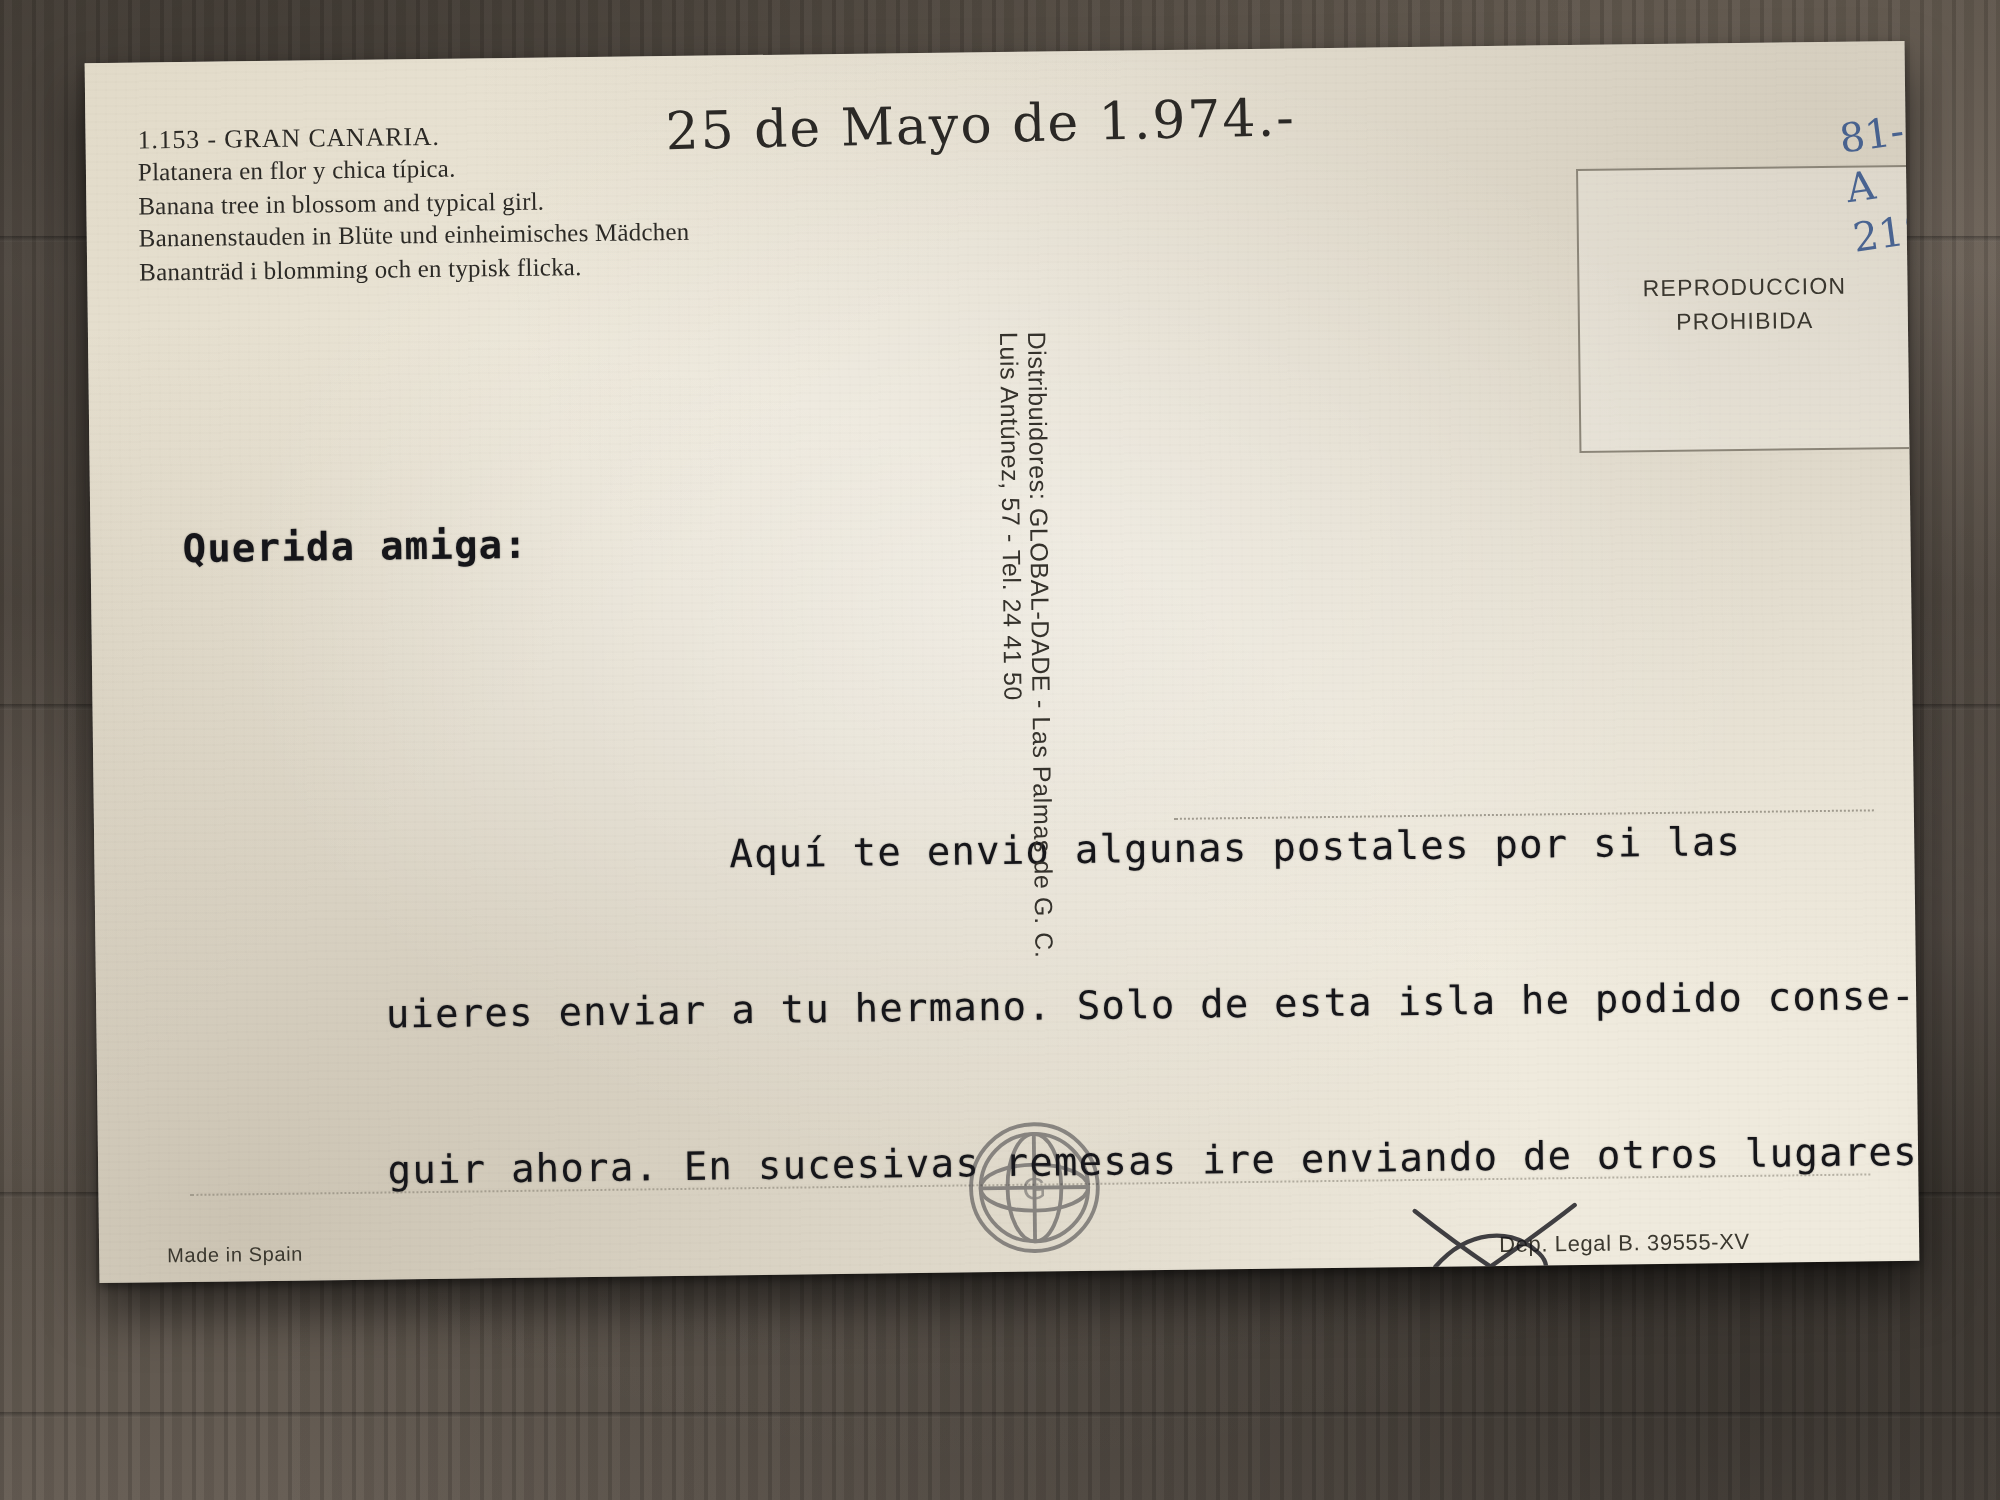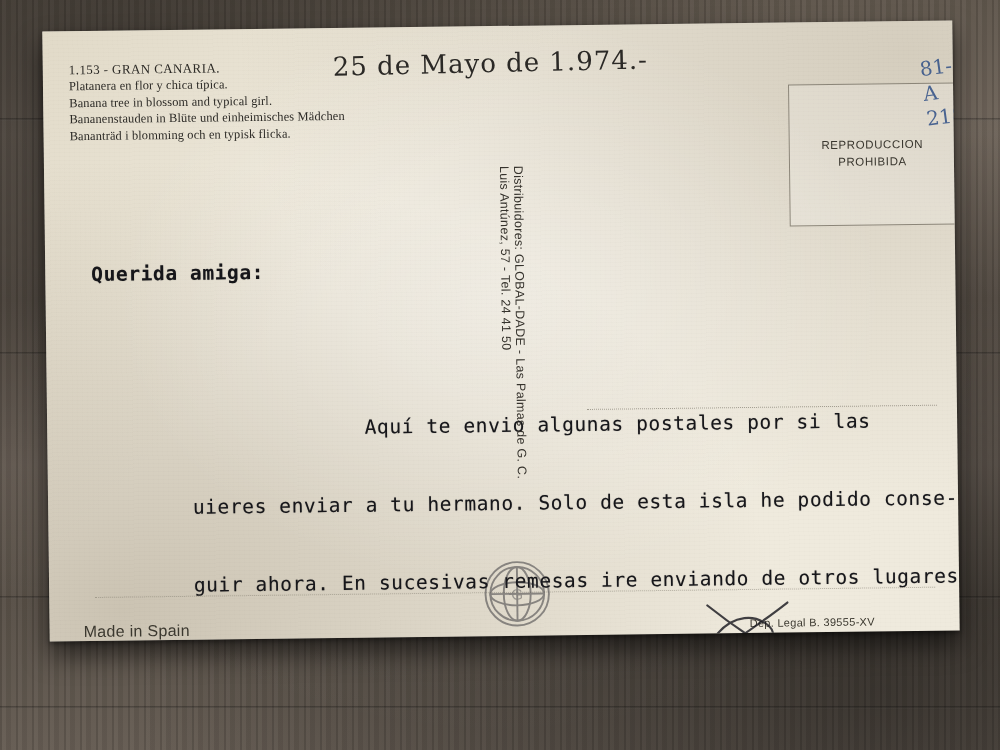--- a/index.html
+++ b/index.html
@@ -127,21 +127,21 @@
   }
   #divider2{
     left:46px;top:566px;width:840px;height:1px;
     border-top:1px dotted #6f6a5e;opacity:.45;
   }
 
   
   #madein{
     left:34px;top:592px;
     font-family:"Liberation Sans",sans-serif;
-    font-size:16px;color:#3b382f;letter-spacing:.3px;
+    font-size:10px;color:#3b382f;letter-spacing:.3px;
   }
   
   #legal{
     left:700px;top:594px;
     font-family:"Liberation Sans",sans-serif;
     font-size:11px;color:#3b382f;letter-spacing:.3px;
   }
 
   
   #inkstamp{

